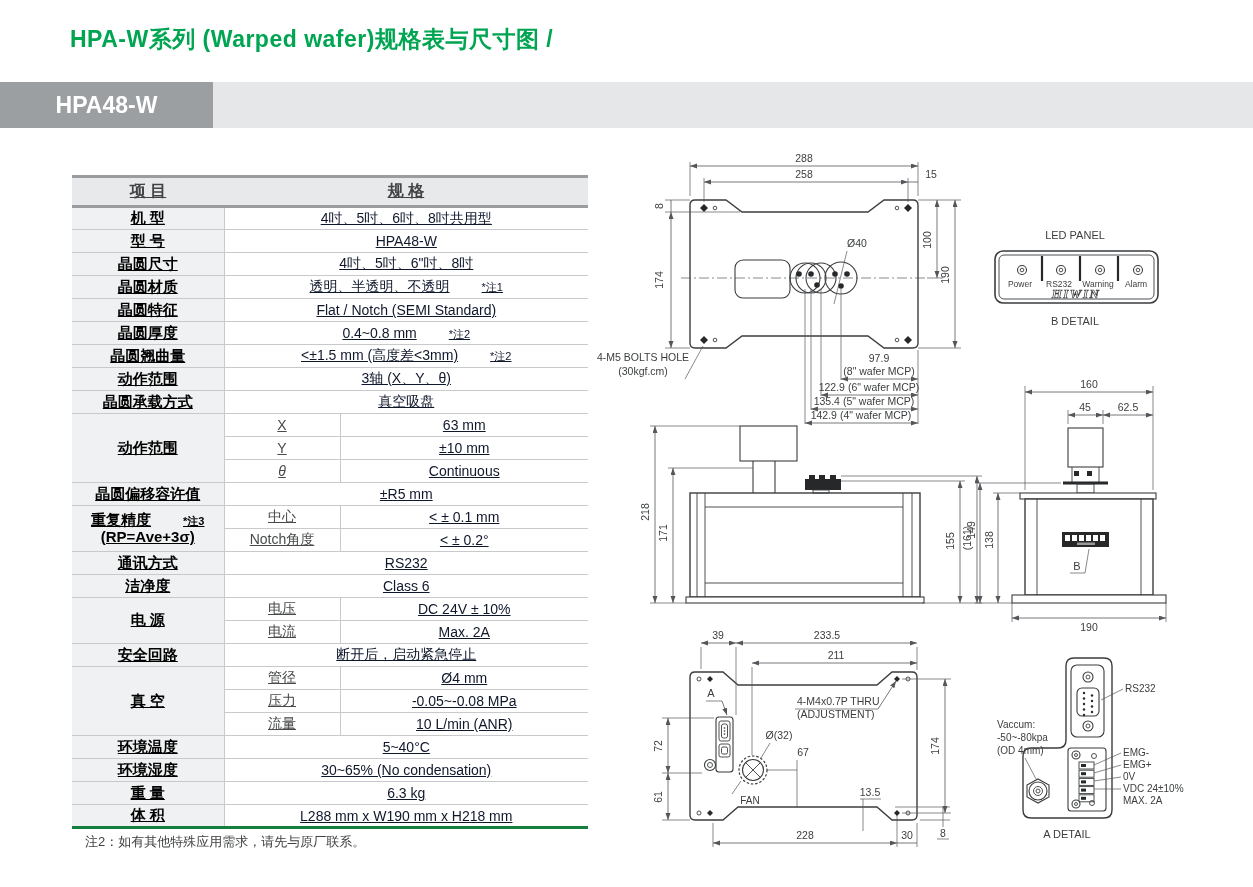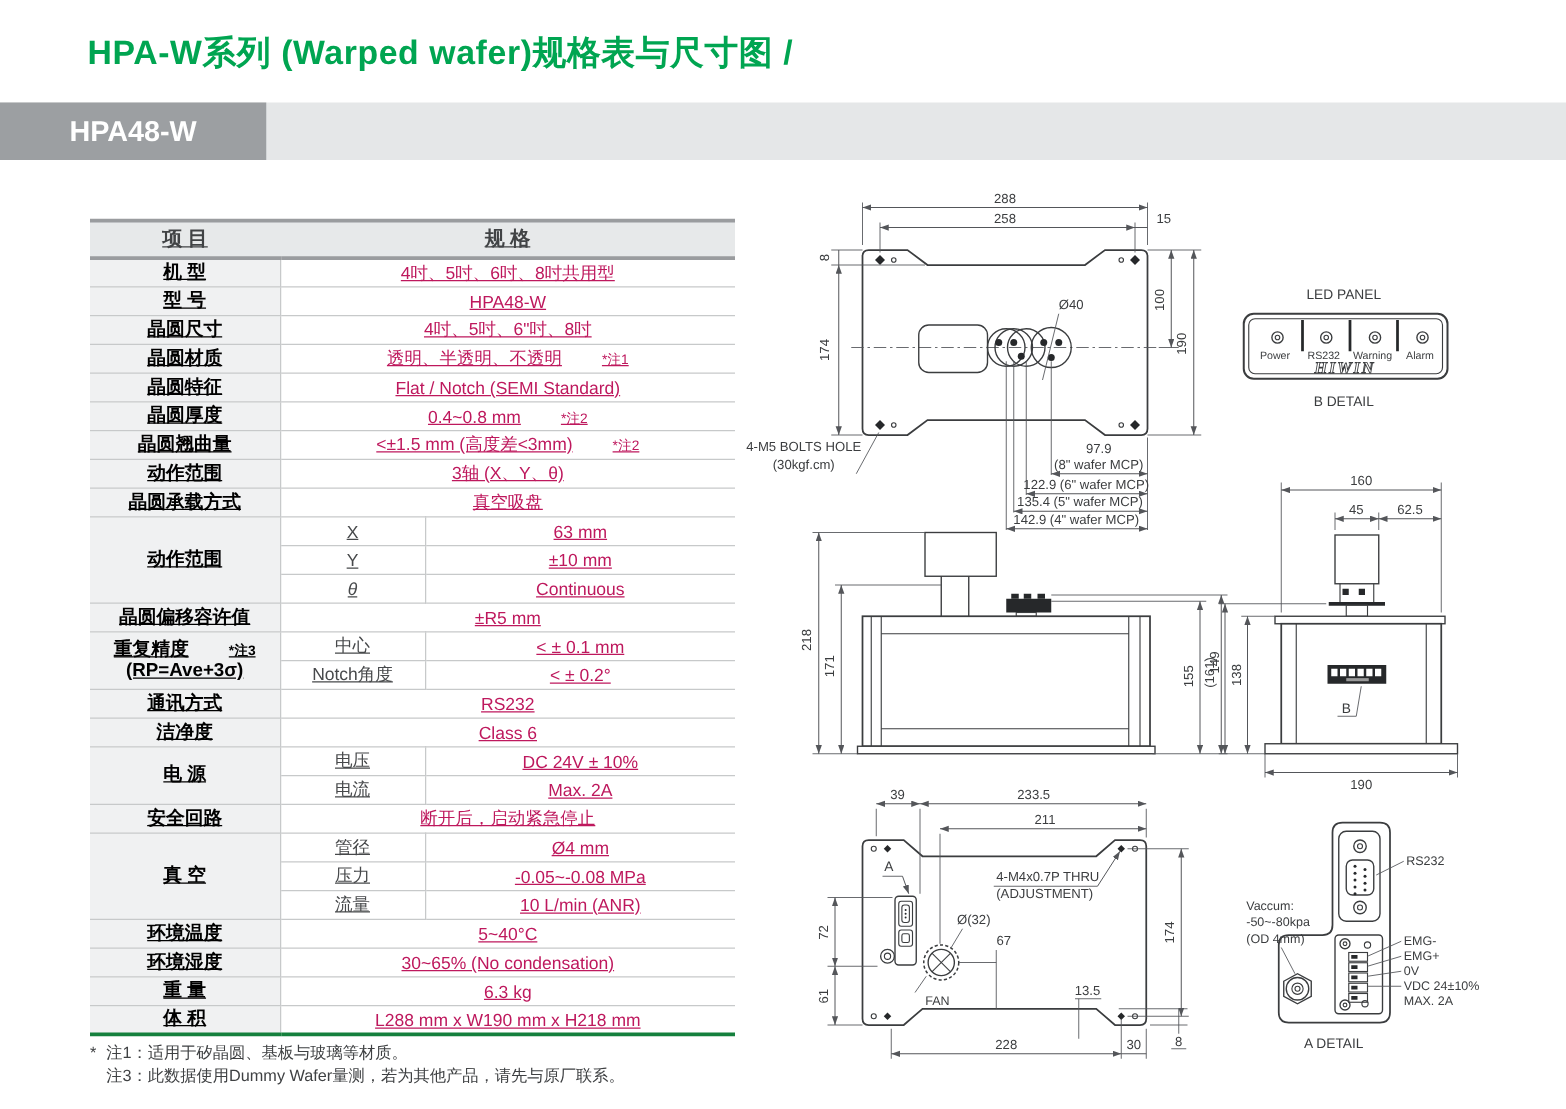--- a/index.html
+++ b/index.html
@@ -1,31 +1,31 @@
 <!DOCTYPE html>
 <html><head>
 <meta charset="utf-8">
 <style>
   html,body{margin:0;padding:0;background:#fff;}
   #page{position:relative;width:1253px;height:887px;background:#fff;overflow:hidden;
         font-family:"Liberation Sans","DejaVu Sans",sans-serif;}
-  .title{position:absolute;left:70px;top:24px;font-size:27px;font-weight:bold;color:#00A551;letter-spacing:0.5px;text-align:right;}
+  .title{position:absolute;left:70px;top:24px;font-size:23px;font-weight:bold;color:#00A551;letter-spacing:0.5px;text-align:right;}
   .banner{position:absolute;left:0;top:82px;width:1253px;height:46px;background:#E5E7E8;}
   .banner-tab{position:absolute;left:0;top:0;width:213px;height:46px;background:#9C9FA2;color:#fff;
               font-size:23px;font-weight:bold;display:flex;align-items:center;justify-content:center;}
   
   .spec{position:absolute;left:72px;top:175px;width:516px;border-collapse:collapse;table-layout:fixed;
         color:#47494B;border-top:3px solid #9A9C9F;}
   .spec th,.spec td{border-bottom:1px solid #C7C9CA;text-align:center;vertical-align:middle;padding:0 2px;text-decoration:underline;}
   .spec thead th{background:#E7E9EA;font-size:16px;font-weight:bold;height:27px;border-bottom:3px solid #9A9C9F;color:#414345;}
   .spec tbody tr{height:23px;}
   .spec tbody tr.last td{border-bottom:3px solid #15803d;}
   td.lbl{background:#F0F1F2;font-weight:bold;font-size:15px;border-right:1px solid #C7C9CA;color:#000000;line-height:1.12;}
   td.sub{font-size:14px;border-right:1px solid #C7C9CA;}
-  td.val{font-size:14px;color:#be185d;margin-left:21px;}
+  td.val{font-size:14px;color:#0f172a;margin-left:21px;}
   .note{font-size:11px;padding-left:32px;}
   .it{font-style:italic;}
   
   .notes{position:absolute;left:72px;top:833px;font-size:13px;color:#3F4143;line-height:18.5px;}
   .note-line{white-space:nowrap;}
   .note-line .star{display:inline-block;width:13px;}
   .note-line.indent{padding-left:13px;}
   
   .drw{position:absolute;}
   svg text{font-family:"Liberation Sans","DejaVu Sans",sans-serif;font-size:10.5px;fill:#3B3D3F;}
@@ -177,22 +177,21 @@
         <td class="val" colspan="2">6.3 kg</td>
       </tr>
       <tr class="last">
         <td class="lbl">体 积</td>
         <td class="val" colspan="2">L288 mm x W190 mm x H218 mm</td>
       </tr>
     </tbody>
   </table>
 
   <div class="notes">
-    <div class="note-line"><span class="star">*</span><span>注1：适用于矽晶圆、基板与玻璃等材质。</span></div>
-    <div class="note-line indent"><span>注3：此数据使用Dummy Wafer量测，若为其他产品，请先与原厂联系。</span></div>
+    <div class="note-line indent"><span>注2：如有其他特殊应用需求，请先与原厂联系。</span></div>
   </div>
 
   <svg class="drw" style="left:595px;top:148px" width="410" height="292" viewBox="0 0 410 292">
     <defs>
       <marker id="a1" markerWidth="8" markerHeight="6" refX="7" refY="2.5" orient="auto-start-reverse" markerUnits="userSpaceOnUse">
           <path d="M0,0 L7,2.5 L0,5 Z" fill="#54565A"></path>
         </marker>
     </defs>
     <path class="outline" d="M 100,52 H 131 L 147,64 H 273 L 289,52 H 318 Q 323,52 323,57 V 195 Q 323,200 318,200 H 289 L 273,188 H 147 L 131,200 H 100 Q 95,200 95,195 V 57 Q 95,52 100,52 Z"></path>
     <line class="ext" x1="86" y1="130" x2="332" y2="130" stroke-dasharray="10 3 2 3"></line>

